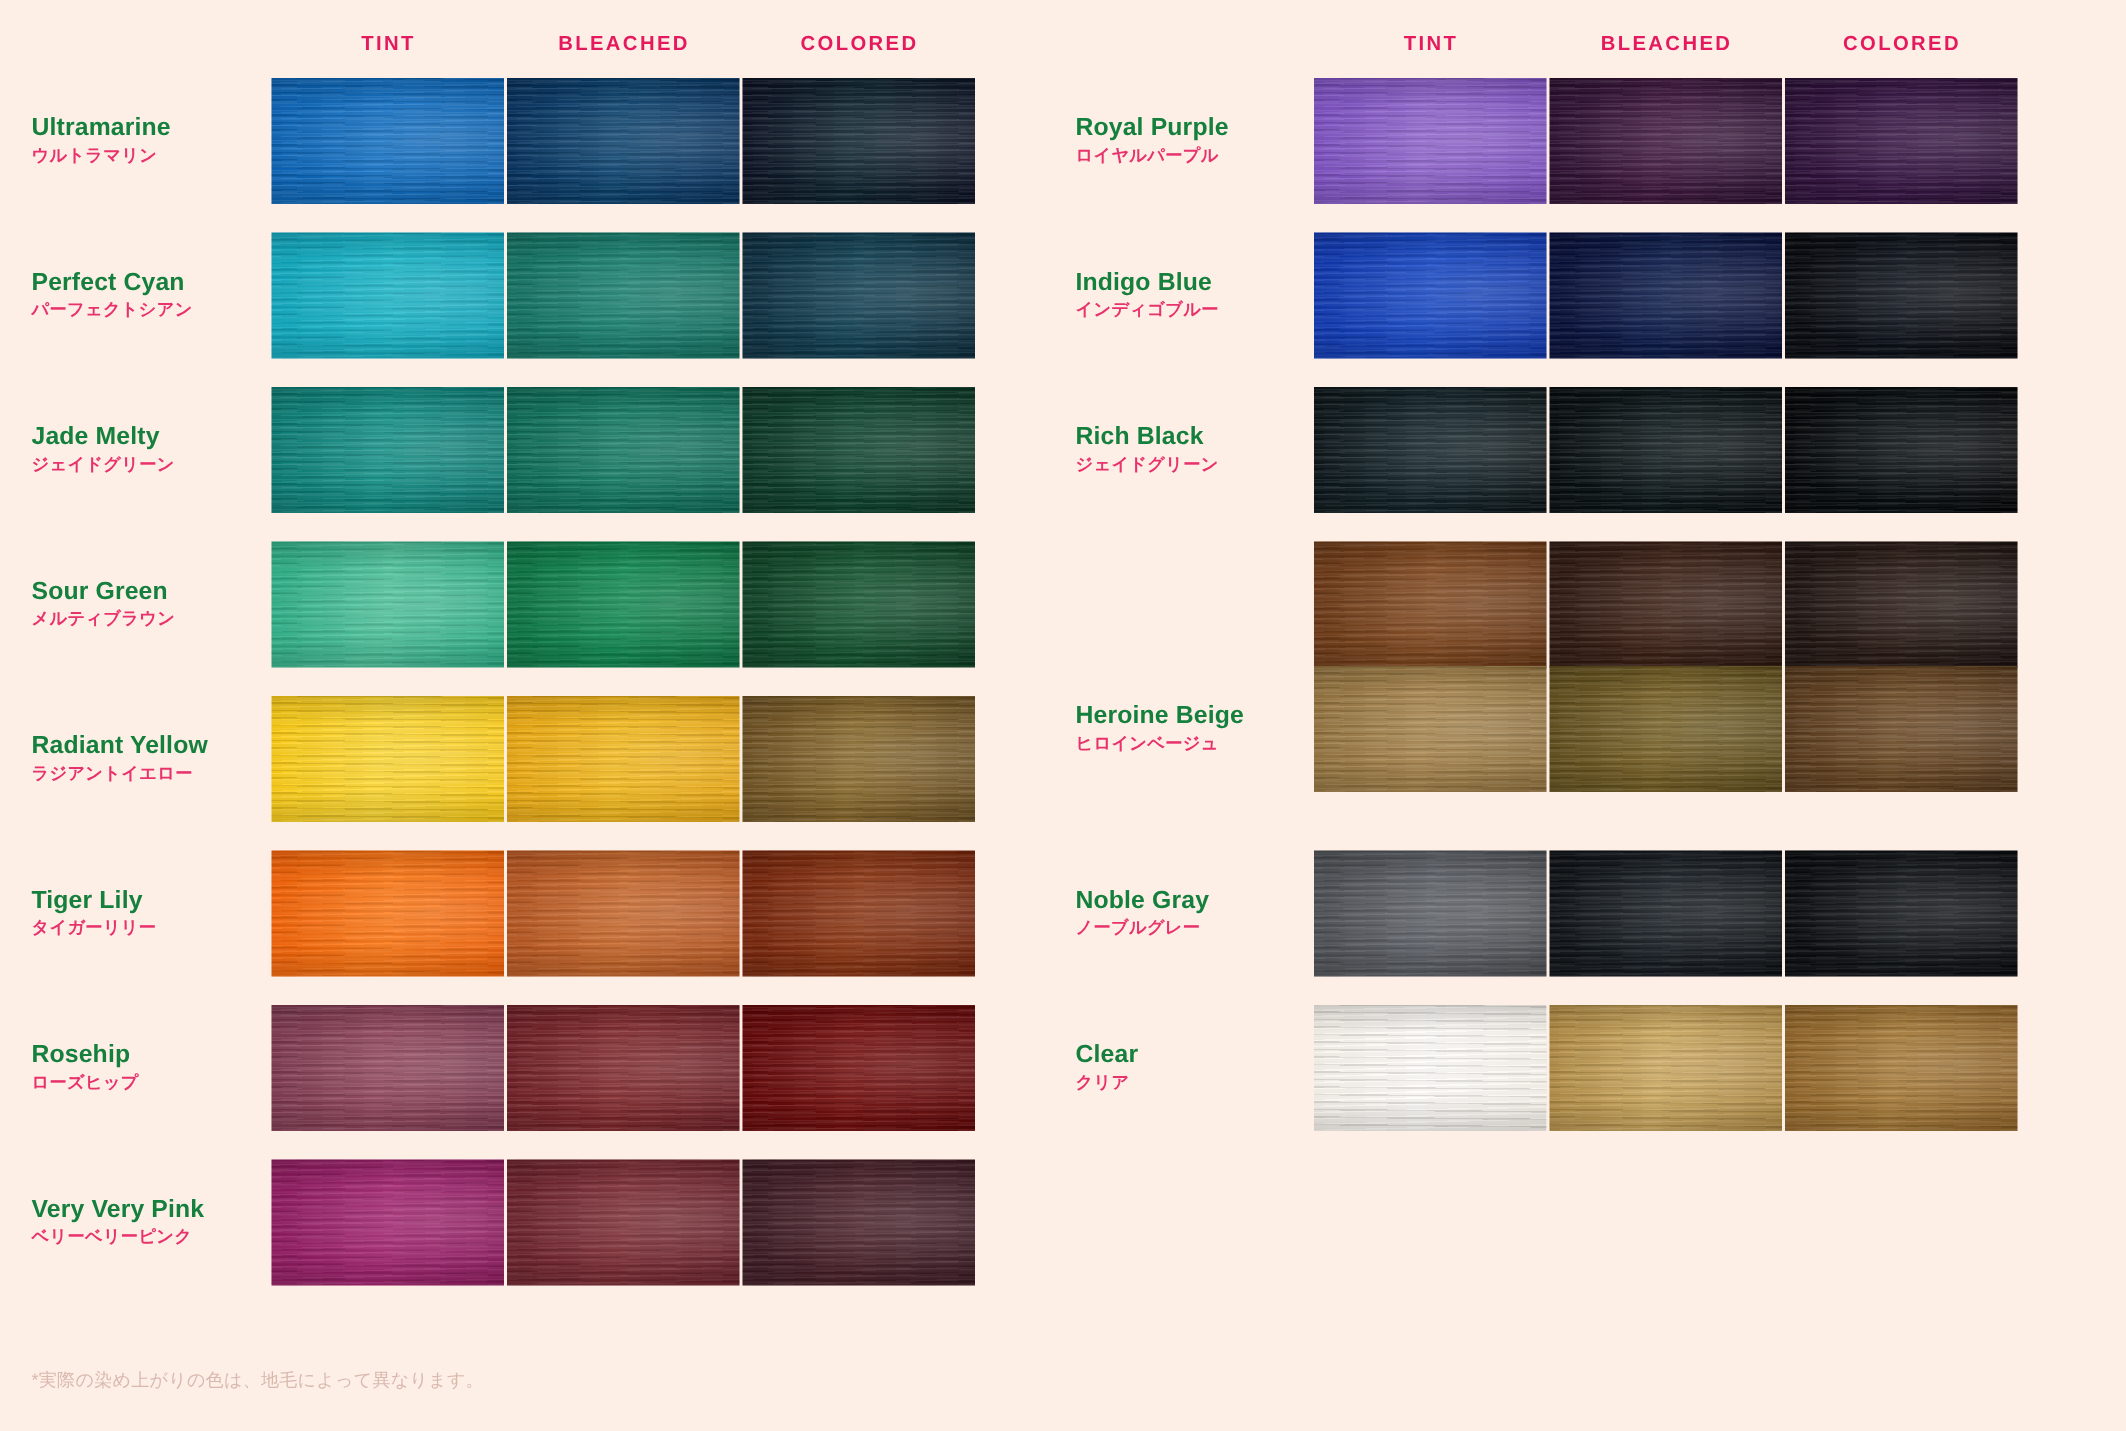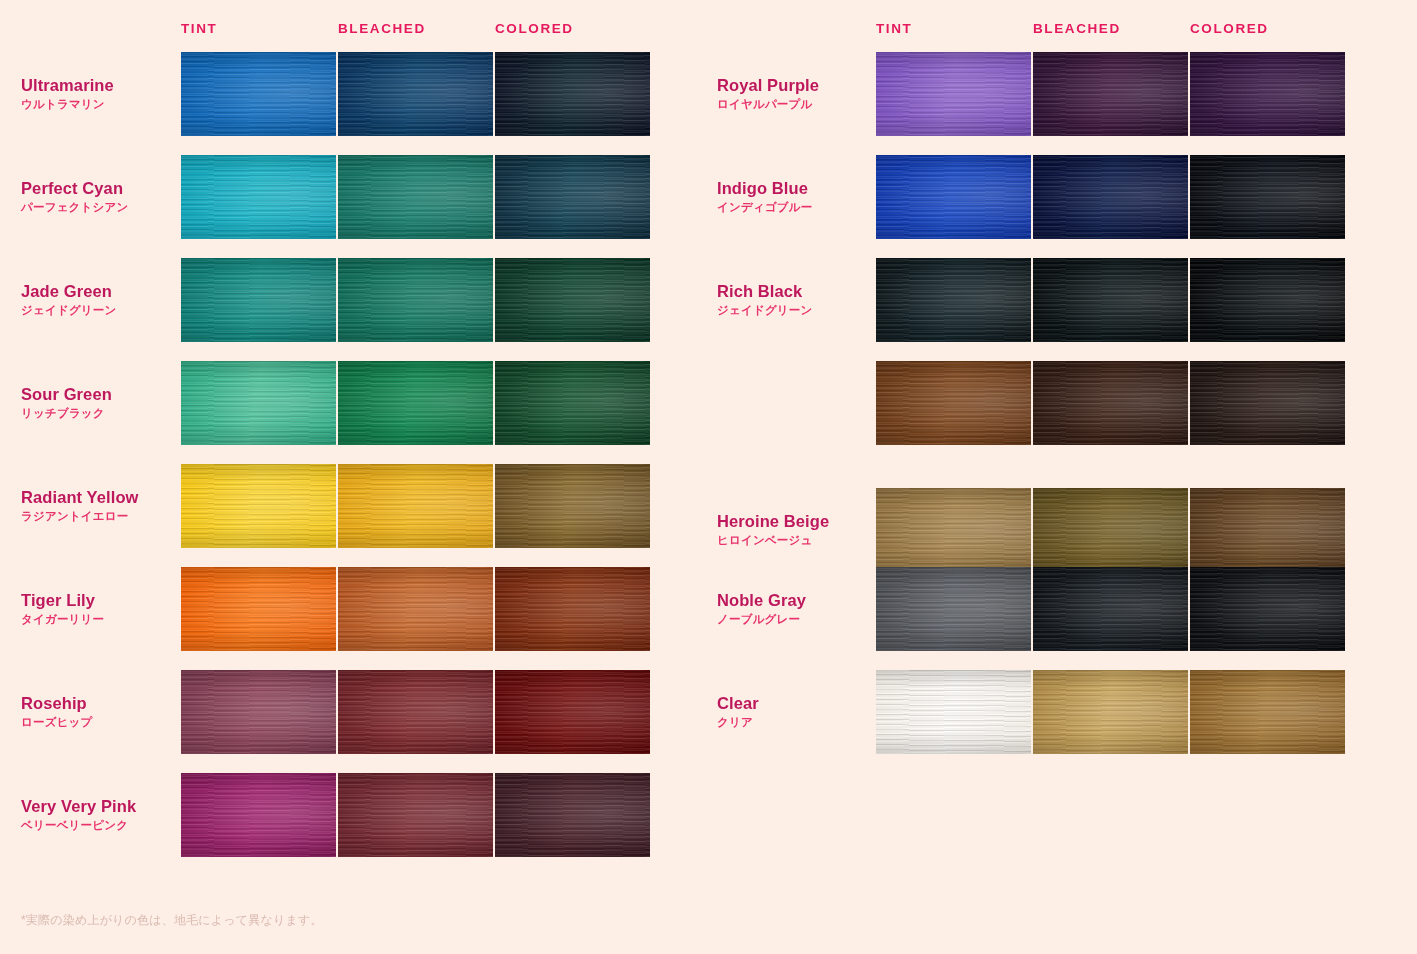--- a/index.html
+++ b/index.html
@@ -24,20 +24,21 @@
     position: absolute;
     top: 17px;
     left: 0;
     width: 1417px;
     height: 24px;
   }
   .col-head {
     position: absolute;
     top: 0;
     width: 156px;
+    text-align: center;
     font-size: 13.5px;
     font-weight: bold;
     letter-spacing: 1.6px;
     color: #e51a5e;
     line-height: 24px;
   }
 
   
   .panel { position: absolute; top: 0; }
   .panel-left  { left: 0px;   width: 700px; }
@@ -55,21 +56,21 @@
     top: 50%;
     transform: translateY(-50%);
     width: 155px;
   }
   .panel-right .label { left: 17px; }
 
   .name-en {
     display: block;
     font-size: 16.5px;
     font-weight: bold;
-    color: #be185d;
+    color: #15803d;
     line-height: 1.25;
     white-space: nowrap;
     letter-spacing: 0.1px;
   }
   .name-ja {
     display: block;
     font-size: 11.5px;
     font-weight: bold;
     color: #e8326c;
     line-height: 1.5;
@@ -176,33 +177,33 @@
           <span class="name-ja">パーフェクトシアン</span>
         </div>
         <div class="swatches">
           <div class="swatch" style="background: linear-gradient(100deg, rgb(15, 166, 189) 0%, rgb(23, 182, 201) 48%, rgb(15, 166, 189) 100%);"></div>
           <div class="swatch" style="background: linear-gradient(100deg, rgb(18, 112, 96) 0%, rgb(22, 128, 111) 48%, rgb(18, 112, 96) 100%);"></div>
           <div class="swatch" style="background: linear-gradient(100deg, rgb(12, 43, 60) 0%, rgb(15, 64, 83) 48%, rgb(12, 43, 60) 100%);"></div>
         </div>
       </div>
       <div class="row" style="top: 258px;">
         <div class="label">
-          <span class="name-en">Jade Green</span>
+          <span class="name-en">Jade Melty</span>
           <span class="name-ja">ジェイドグリーン</span>
         </div>
         <div class="swatches">
           <div class="swatch" style="background: linear-gradient(100deg, rgb(11, 122, 114) 0%, rgb(16, 144, 134) 48%, rgb(11, 122, 114) 100%);"></div>
           <div class="swatch" style="background: linear-gradient(100deg, rgb(12, 106, 85) 0%, rgb(17, 122, 99) 48%, rgb(12, 106, 85) 100%);"></div>
           <div class="swatch" style="background: linear-gradient(100deg, rgb(10, 52, 36) 0%, rgb(13, 69, 47) 48%, rgb(10, 52, 36) 100%);"></div>
         </div>
       </div>
       <div class="row" style="top: 361px;">
         <div class="label">
           <span class="name-en">Sour Green</span>
-          <span class="name-ja">リッチブラック</span>
+          <span class="name-ja">メルティブラウン</span>
         </div>
         <div class="swatches">
           <div class="swatch" style="background: linear-gradient(100deg, rgb(44, 174, 133) 0%, rgb(77, 195, 156) 48%, rgb(44, 174, 133) 100%);"></div>
           <div class="swatch" style="background: linear-gradient(100deg, rgb(10, 113, 65) 0%, rgb(14, 138, 81) 48%, rgb(10, 113, 65) 100%);"></div>
           <div class="swatch" style="background: linear-gradient(100deg, rgb(12, 62, 34) 0%, rgb(18, 84, 47) 48%, rgb(12, 62, 34) 100%);"></div>
         </div>
       </div>
       <div class="row" style="top: 464px;">
         <div class="label">
           <span class="name-en">Radiant Yellow</span>
@@ -283,21 +284,21 @@
           <div class="swatch" style="background: linear-gradient(100deg, rgb(3, 5, 6) 0%, rgb(7, 14, 17) 48%, rgb(3, 5, 6) 100%);"></div>
         </div>
       </div>
       <div class="row" style="top: 361px;">
         <div class="swatches">
           <div class="swatch" style="background: linear-gradient(100deg, rgb(105, 55, 21) 0%, rgb(130, 72, 29) 48%, rgb(105, 55, 21) 100%);"></div>
           <div class="swatch" style="background: linear-gradient(100deg, rgb(43, 23, 16) 0%, rgb(61, 32, 20) 48%, rgb(43, 23, 16) 100%);"></div>
           <div class="swatch" style="background: linear-gradient(100deg, rgb(27, 18, 16) 0%, rgb(42, 26, 20) 48%, rgb(27, 18, 16) 100%);"></div>
         </div>
       </div>
-      <div class="row" style="top: 488px;">
+      <div class="row" style="top: 444px;">
         <div class="label">
           <span class="name-en">Heroine Beige</span>
           <span class="name-ja">ヒロインベージュ</span>
         </div>
         <div class="swatches">
           <div class="swatch" style="background: linear-gradient(100deg, rgb(147, 115, 63) 0%, rgb(168, 133, 76) 48%, rgb(147, 115, 63) 100%);"></div>
           <div class="swatch" style="background: linear-gradient(100deg, rgb(94, 76, 28) 0%, rgb(118, 96, 36) 48%, rgb(94, 76, 28) 100%);"></div>
           <div class="swatch" style="background: linear-gradient(100deg, rgb(86, 56, 28) 0%, rgb(109, 74, 35) 48%, rgb(86, 56, 28) 100%);"></div>
         </div>
       </div>

